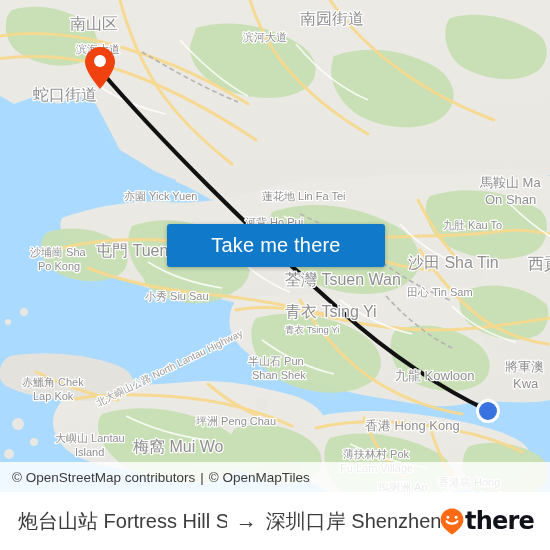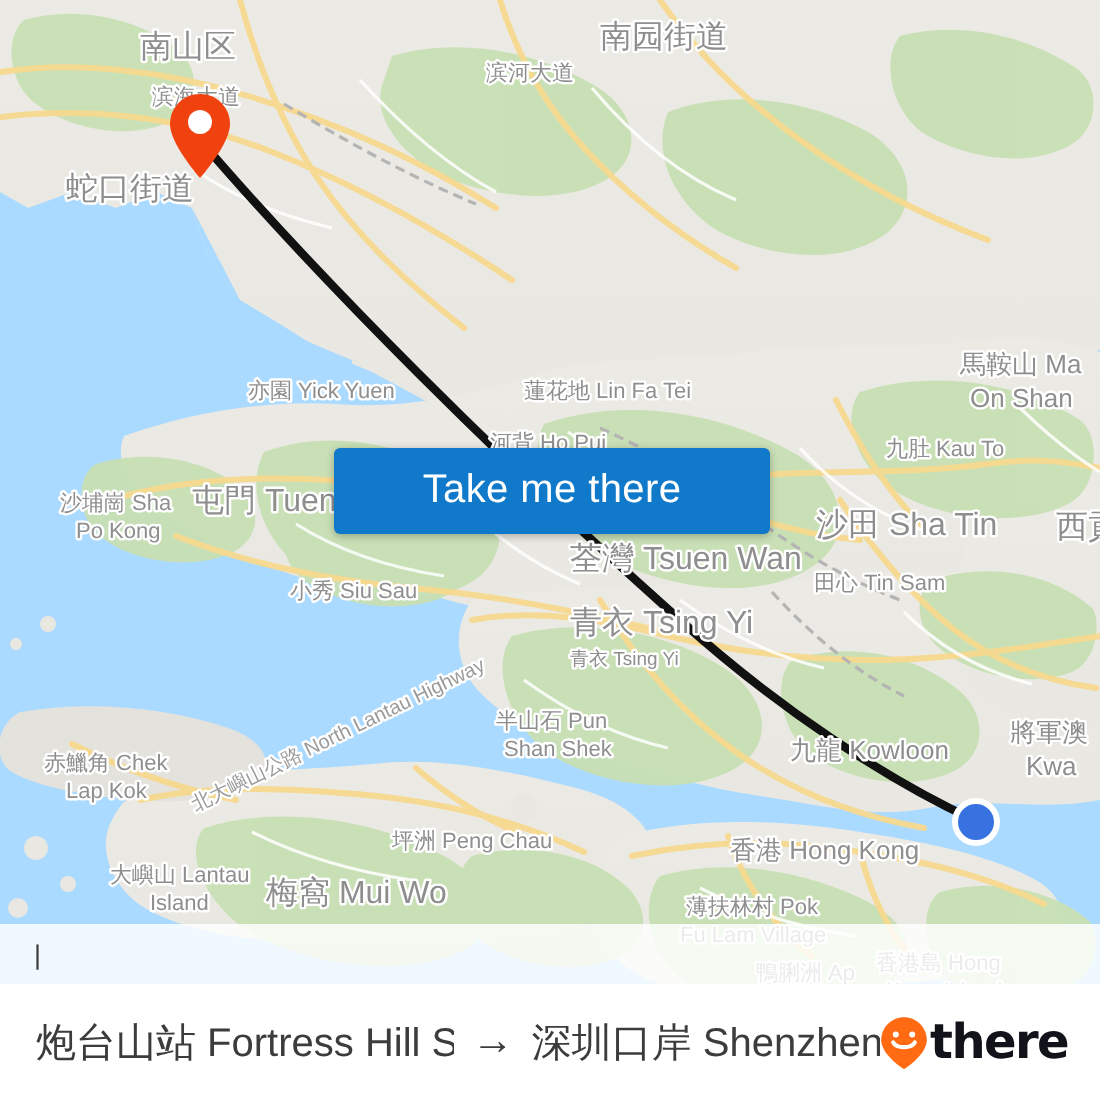--- a/index.html
+++ b/index.html
@@ -365,21 +365,23 @@
         <path d="M16,1 C7.7,1 1,7.7 1,16 C1,26 16,43 16,43 C16,43 31,26 31,16 C31,7.7 24.3,1 16,1 Z" fill="#f0420f"></path>
         <circle cx="16" cy="15" r="6" fill="#ffffff"></circle>
       </svg>
     </div>
 
     <div id="dest-marker"></div>
 
     <button id="take-me-there">Take me there</button>
 
     <div id="attribution">
+      <span class="attr-text">© OpenStreetMap contributors</span>
       <span class="attr-sep">|</span>
+      <span class="attr-text">© OpenMapTiles</span>
     </div>
   </div>
 
   <div id="bottom-bar">
     <span id="trip-origin" class="trip-endpoint">炮台山站 Fortress Hill Stat...</span>
     <span id="trip-arrow">→</span>
     <span id="trip-dest" class="trip-endpoint">深圳口岸 Shenzhen P...</span>
 
     <div id="moovit-logo">
       <svg width="24" height="27" viewBox="0 0 24 27">

